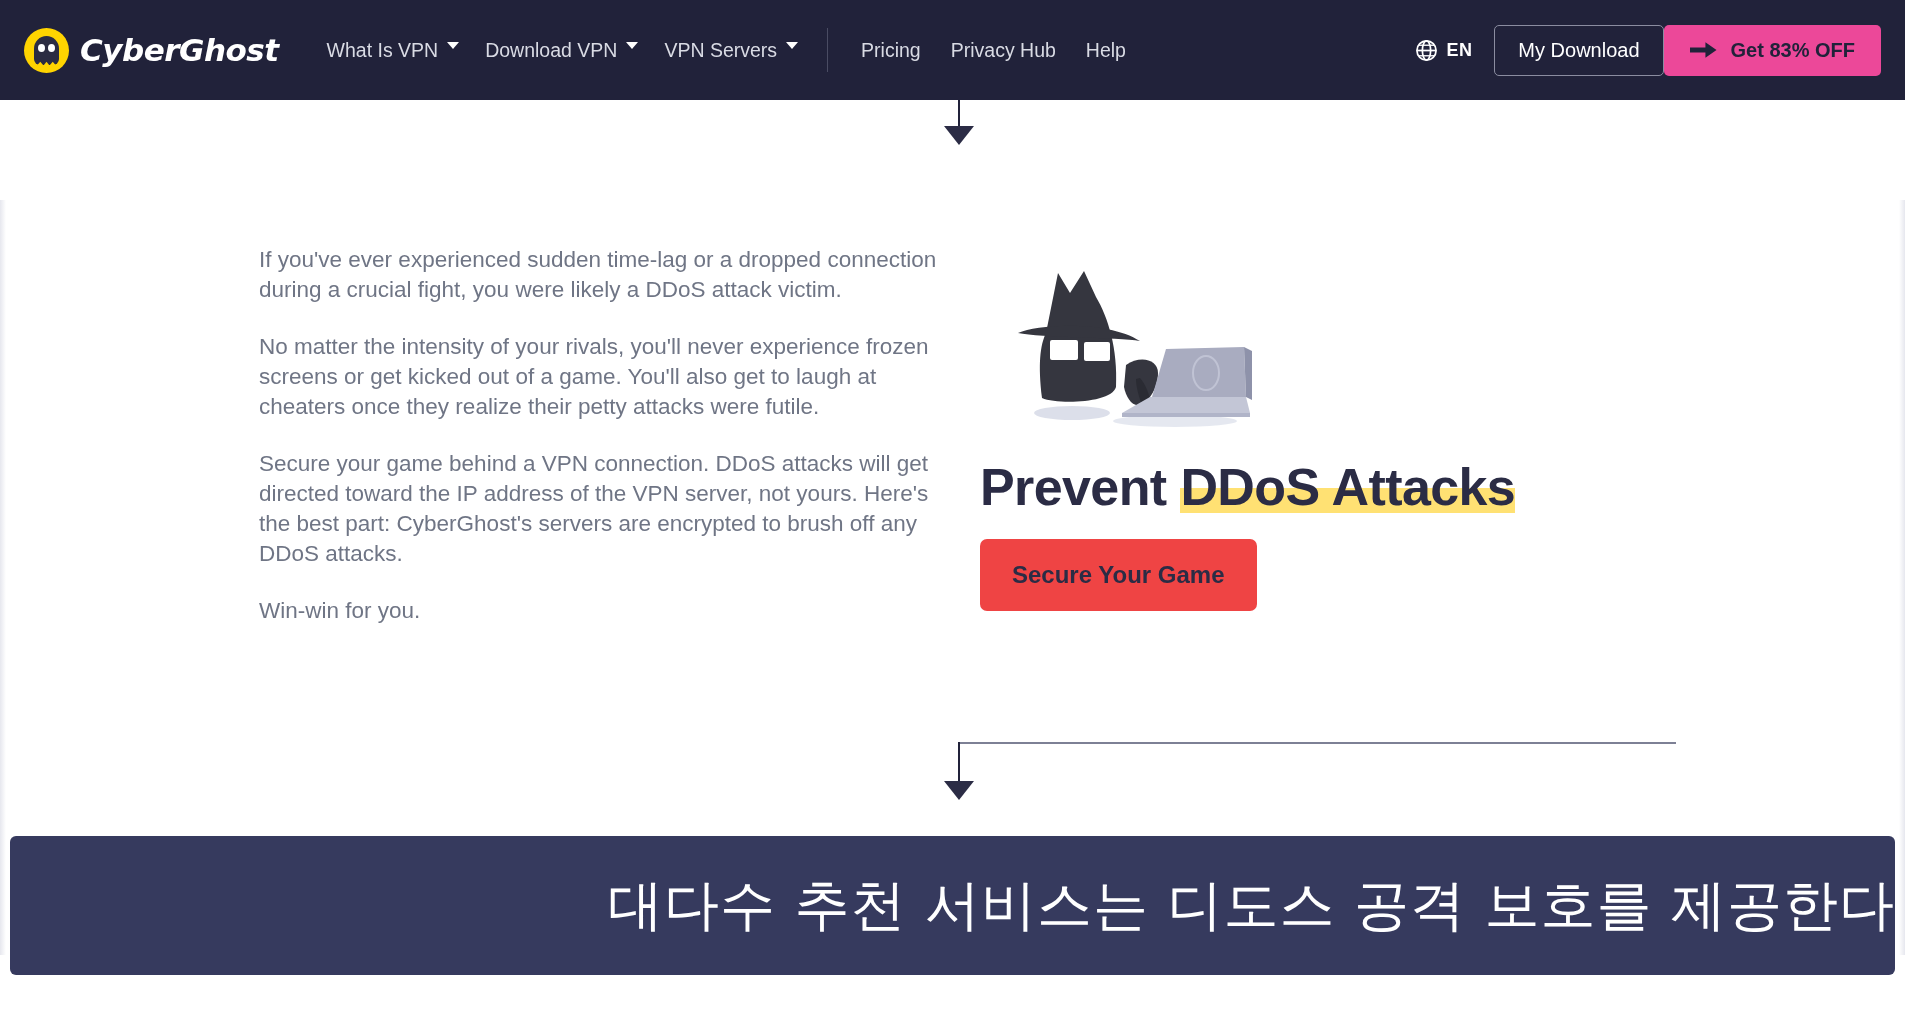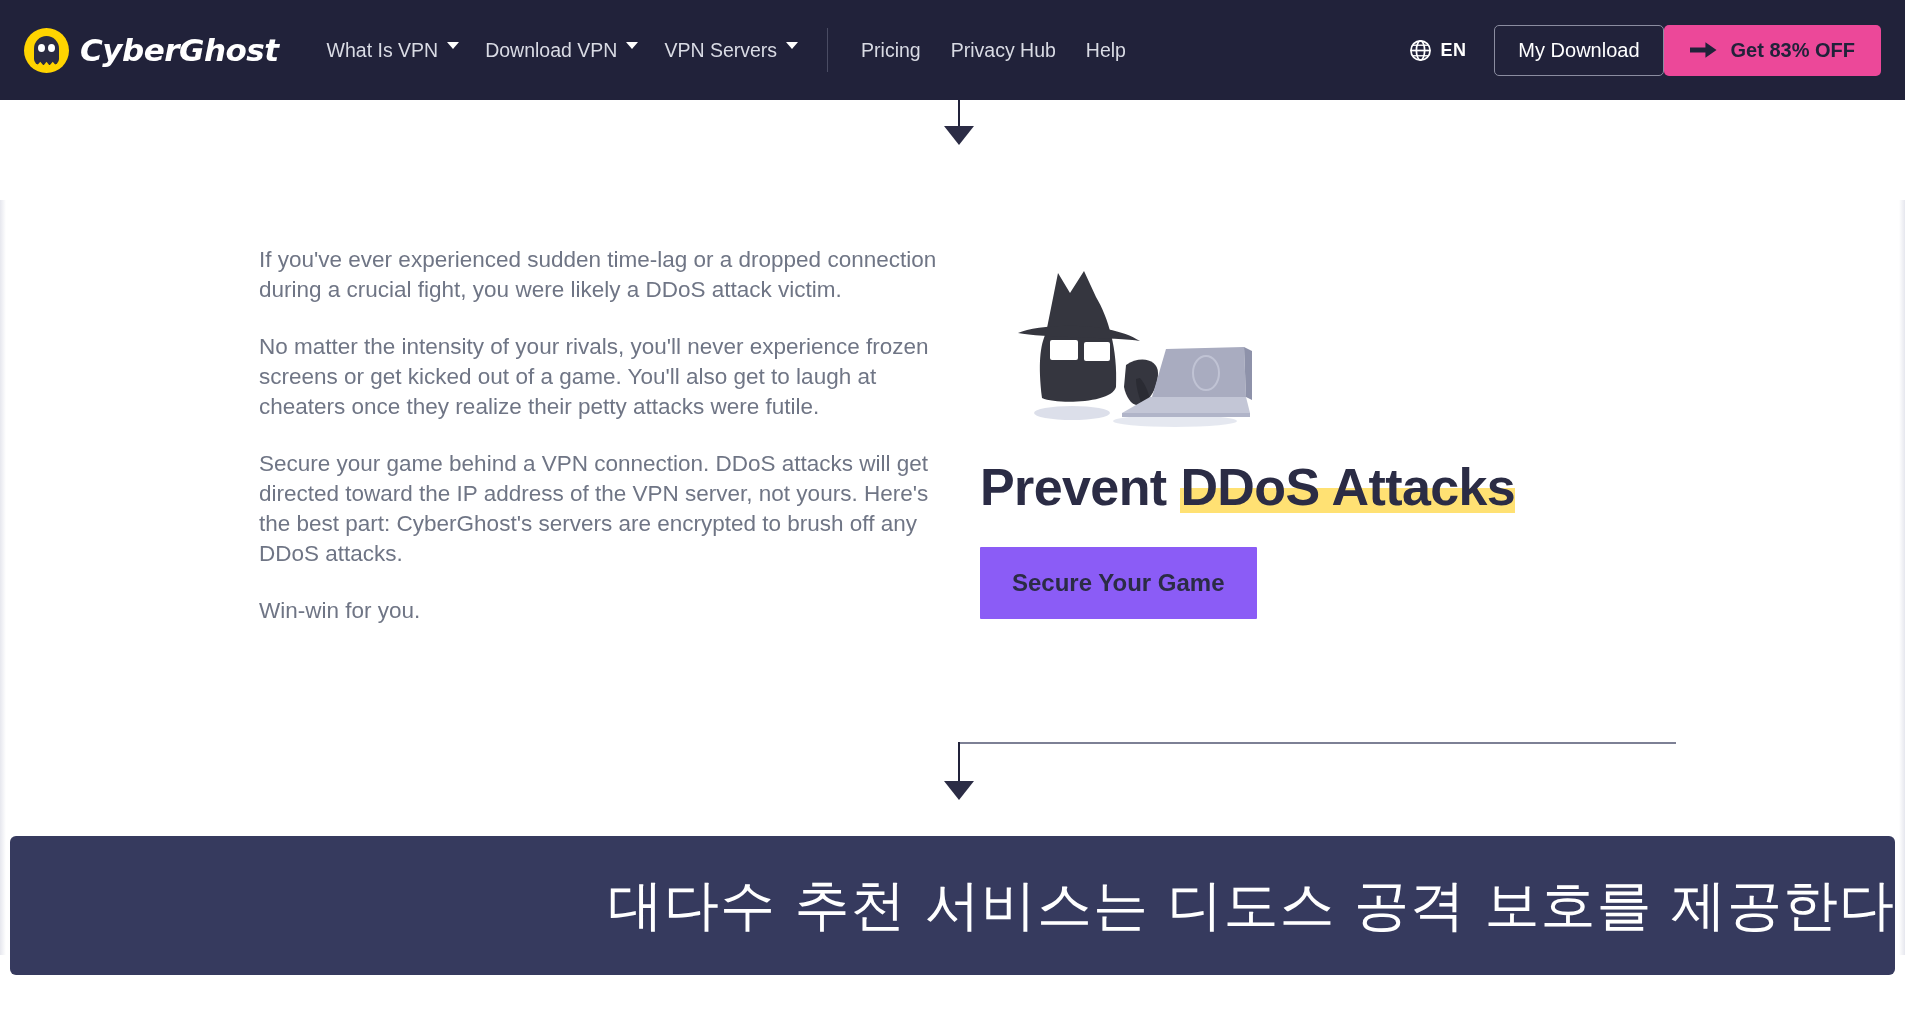--- a/index.html
+++ b/index.html
@@ -128,21 +128,21 @@
     top: 0;
     height: 100px;
     display: flex;
     align-items: center;
     gap: 0;
   }
   .lang {
     display: flex;
     align-items: center;
     gap: 9px;
-    margin-right: 28px;
+    margin-right: 22px;
     cursor: pointer;
   }
   .globe {
     width: 23px; height: 23px;
     flex: none;
   }
   .lang-label {
     color: #ffffff;
     font-size: 18px;
     font-weight: bold;
@@ -271,24 +271,24 @@
     height: 25px;
     background: #ffe173;
     z-index: 0;
   }
   .hl-mark span {
     position: relative;
     z-index: 1;
   }
 
   .btn-cta {
-    margin-top: 32px;
-    background: #8b5cf6;
+    margin-top: 24px;
+    background: #ef4444;
     border: none;
-    border-radius: 1px;
+    border-radius: 7px;
     color: #2b2c45;
     font-size: 24px;
     font-weight: bold;
     padding: 22px 32px;
     cursor: pointer;
     font-family: "Liberation Sans", sans-serif;
   }
 
   
   .caption-bar {

